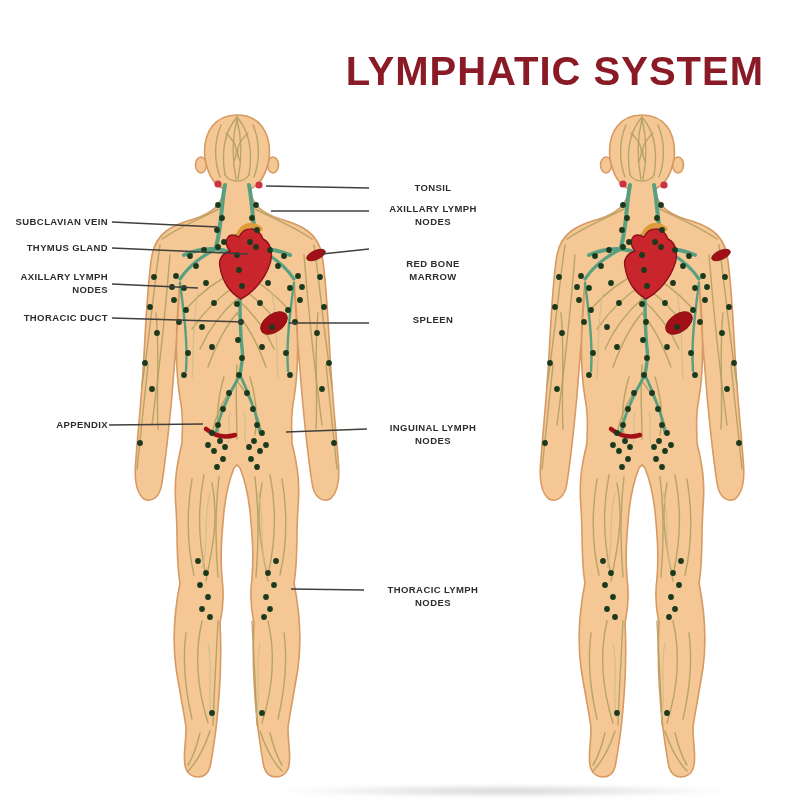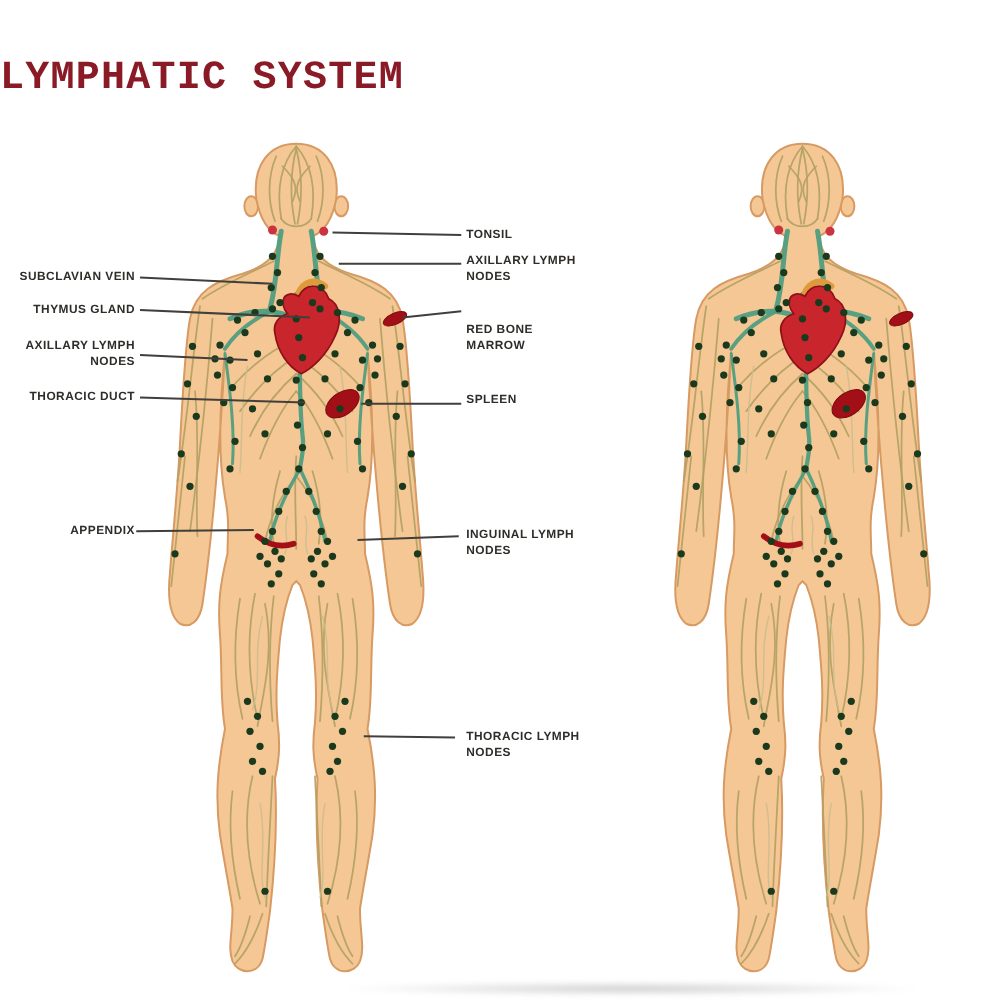--- a/index.html
+++ b/index.html
@@ -1,30 +1,30 @@
 <!DOCTYPE html>
 <html style="--title: #8a1a26; --label_text: #2f2d2a; --leader_line: #403f3c; --skin: #f4c795; --skin_outline: #d79a63; --vessel: #b2a163; --vessel_light: #cbbd8e; --trunk: #4f9e7f; --node: #1b3a1d; --heart_red: #c9252d; --heart_dark: #8e1118; --organ_dark_red: #a30f16; --aorta_orange: #dd9b3a; --thymus_yellow: #dfb23f; --tonsil_red: #cc3340; --background: #ffffff;"><head>
 <meta charset="utf-8">
 <style>
   html,body{margin:0;padding:0;}
   body{width:800px;height:800px;background:#ffffff;position:relative;overflow:hidden;
        font-family:"Liberation Sans", sans-serif;}
   .canvas{position:absolute;inset:0;}
-  .title{position:absolute;top:22px;left:0;width:764px;text-align:left;
-         font-size:32px;font-weight:bold;letter-spacing:1px;color:var(--title);font-family:Liberation Mono, monospace;}
+  .title{position:absolute;top:22px;left:0;width:764px;text-align:right;
+         font-size:40px;font-weight:bold;letter-spacing:1px;color:var(--title);}
   .figure{position:absolute;top:113px;width:226px;height:670px;}
   .figure.anterior{left:122px;}
   .figure.posterior{left:527px;}
   .figure svg{width:100%;height:100%;display:block;}
   .leaders{position:absolute;left:0;top:0;width:800px;height:800px;pointer-events:none;}
   .leaders line{stroke:var(--leader_line);stroke-width:1.7px;}
   .lab{position:absolute;font-size:9.5px;font-weight:bold;letter-spacing:.4px;
        line-height:12.5px;color:var(--label_text);white-space:pre-line;}
   .lab.left{right:692px;width:140px;text-align:right;}
-  .lab.right{left:373px;width:120px;text-align:left;}
+  .lab.right{left:373px;width:120px;text-align:center;}
   .skin{fill:var(--skin);stroke:var(--skin_outline);stroke-width:1.6;}
   .vessel{stroke:var(--vessel);fill:none;stroke-width:1.4;stroke-linecap:round;opacity:.92;}
   .vessel2{stroke:var(--vessel_light);fill:none;stroke-width:1.1;stroke-linecap:round;opacity:.9;}
   .trunk{stroke:var(--trunk);fill:none;stroke-linecap:round;opacity:.95;}
   .node{fill:var(--node);}
   .heart{fill:var(--heart_red);stroke:var(--heart_dark);stroke-width:1.4;}
   .darkred{fill:var(--organ_dark_red);stroke:#7c0a10;stroke-width:.8;}
   .tonsil-dot{fill:var(--tonsil_red);}
   .floor-shadow{position:absolute;left:270px;top:785px;width:470px;height:12px;
        background:radial-gradient(ellipse at center, rgba(120,120,120,.35), rgba(255,255,255,0) 70%);

